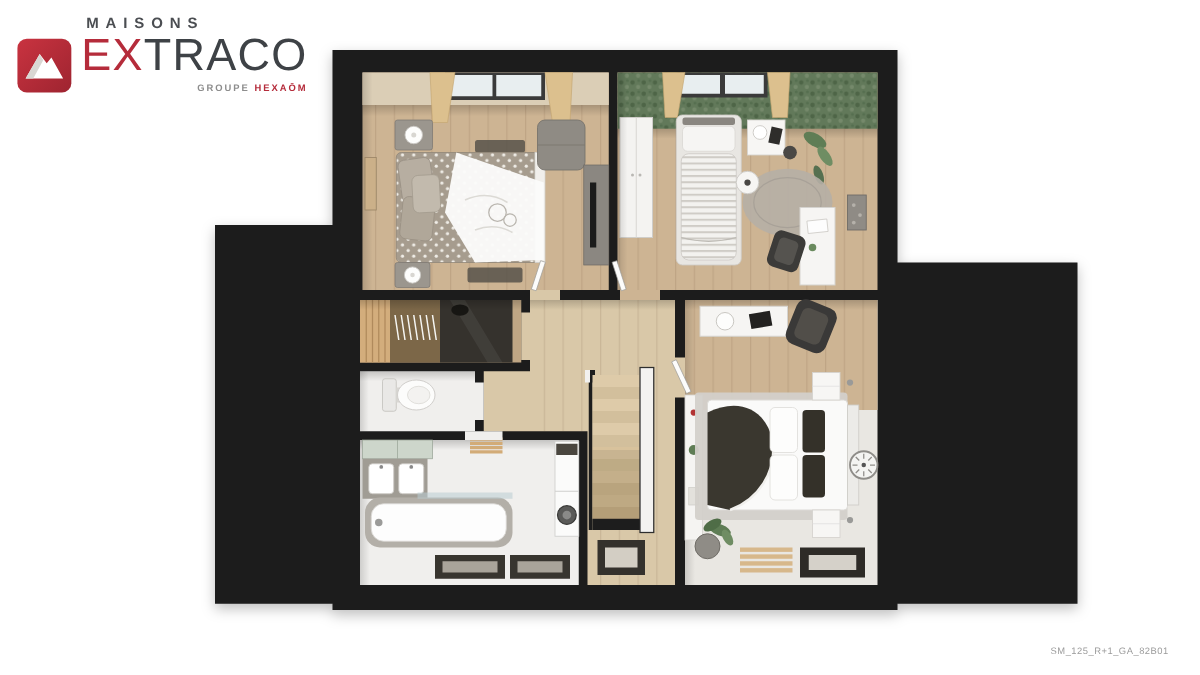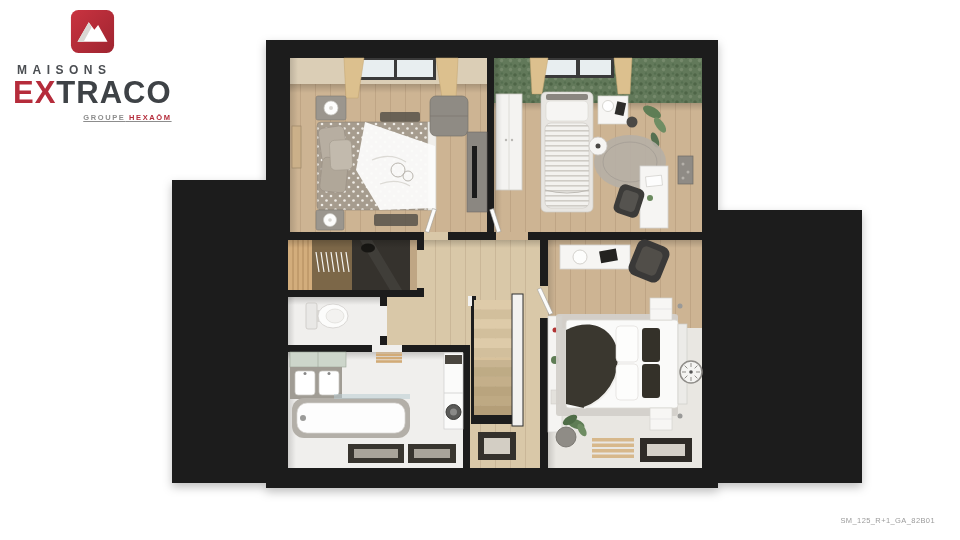--- a/index.html
+++ b/index.html
@@ -4,26 +4,26 @@
 <style>
   :root{
     --brand-red:#b52c3b; --brand-dark:#3e4246; --tagline-gray:#8d8d8d;
     --roof-black:#1c1c1c; --floor-wood:#cdb493; --floor-wood-light:#d9c8a8;
     --floor-light:#e9e7e2; --wall-white:#f6f6f4; --green-wall:#62795a; --code-gray:#9b9b9b;
   }
   html,body{margin:0;padding:0;width:960px;height:540px;background:#fff;overflow:hidden;
     font-family:"Liberation Sans",sans-serif;}
   .page{position:relative;width:960px;height:540px;background:#fff;}
   .plan-svg{position:absolute;left:0;top:0;}
-  .logo{position:absolute;left:13px;top:9px;display:flex;align-items:center;gap:7px;flex-direction:column;}
+  .logo{position:absolute;left:13px;top:9px;display:flex;align-items:flex-end;gap:7px;}
   .logo-mark{width:45px;height:45px;display:block;}
   .logo-maisons{font-size:12px;font-weight:700;letter-spacing:5.5px;color:#4b4e52;margin:2px 0 0 4px;}
-  .logo-extraco{font-size:31px;font-weight:700;letter-spacing:1px;color:var(--brand-dark);line-height:1.05;}
+  .logo-extraco{font-size:36px;font-weight:400;letter-spacing:1px;color:var(--brand-dark);line-height:1.05;}
   .logo-extraco .accent{color:var(--brand-red);}
-  .logo-tagline{font-size:7.5px;font-weight:700;letter-spacing:1.6px;color:var(--tagline-gray);text-align:right;margin-top:3px;text-decoration:underline;}
+  .logo-tagline{font-size:7.5px;font-weight:700;letter-spacing:1.6px;color:var(--tagline-gray);text-align:right;margin-top:3px;}
   .logo-tagline .accent2{color:var(--brand-red);}
   .plan-code{position:absolute;right:25px;top:516px;font-size:7.5px;letter-spacing:.4px;color:var(--code-gray);}
   .roof{fill:var(--roof-black);}
   .wood{fill:var(--floor-wood);} .woodl{fill:var(--floor-wood-light);}
   .lightf{fill:var(--floor-light);} .whitef{fill:#f0efed;}
 </style>
 </head>
 <body>
 
 <div class="page">

